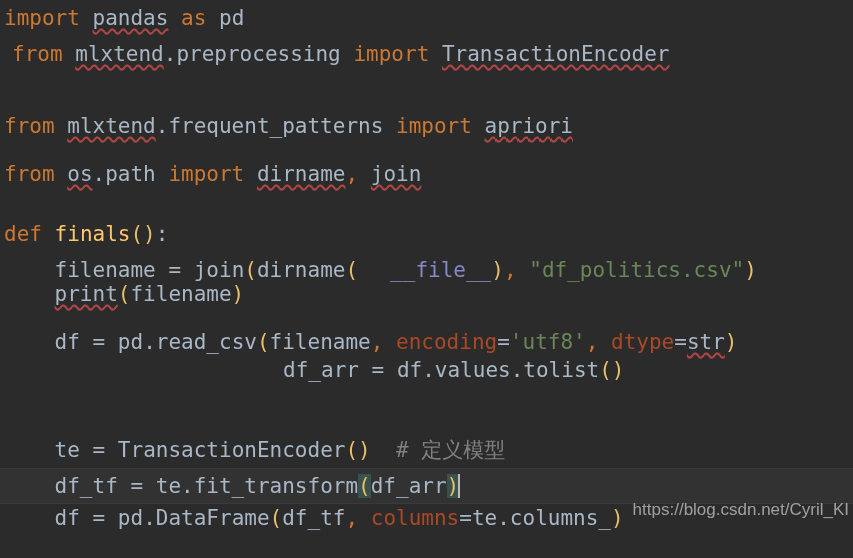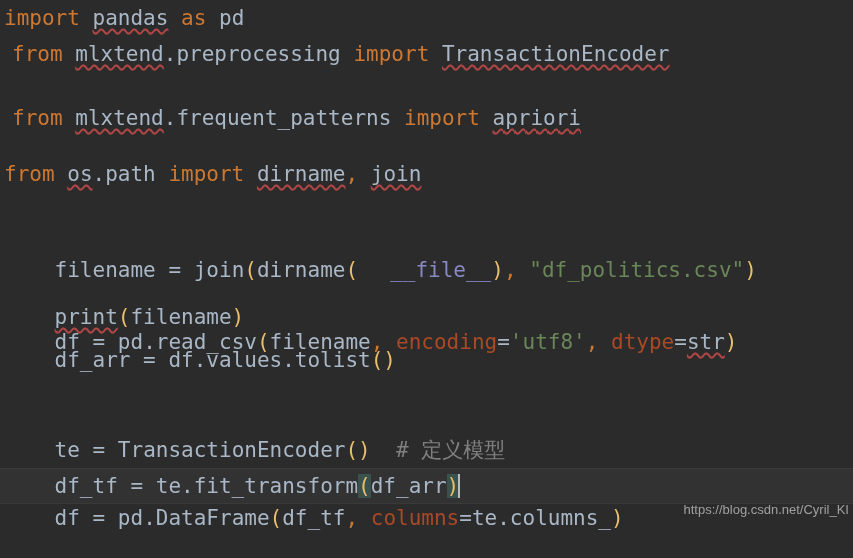--- a/index.html
+++ b/index.html
@@ -70,52 +70,53 @@
     height: 24px;
     vertical-align: -5px;
     margin-left: -1px;
   }
   .watermark {
     position: absolute;
     right: 4px;
     bottom: 2px;
     color: #a0a0a0;
     font-family: "Liberation Sans", sans-serif;
-    font-size: 13px;
+    font-size: 17px;
     letter-spacing: 0px;
     z-index: 5;
     white-space: pre;
   }
 </style>
 </head>
 <body>
 
 <div id="editor">
 
   <div class="line-highlight" style="top:468px;"></div>
 
   <div class="code-line" style="top:0px;"><span class="kw">import</span> <span class="ident sq">pandas</span> <span class="kw">as</span> <span class="ident">pd</span></div>
 
   <div class="code-line" style="top:36px;margin-left:8px;"><span class="kw">from</span> <span class="ident"><span class="sq">mlxtend</span>.preprocessing</span> <span class="kw">import</span> <span class="ident sq">TransactionEncoder</span></div>
 
 
-  <div class="code-line" style="top:100px;margin-left:8px;"><span class="kw">from</span> <span class="ident"><span class="sq">mlxtend</span>.frequent_patterns</span> <span class="kw">import</span> <span class="ident sq">apriori</span></div>
+  <div class="code-line" style="top:108px;"><span class="kw">from</span> <span class="ident"><span class="sq">mlxtend</span>.frequent_patterns</span> <span class="kw">import</span> <span class="ident sq">apriori</span></div>
 
   <div class="code-line" style="top:156px;"><span class="kw">from</span> <span class="ident"><span class="sq">os</span>.path</span> <span class="kw">import</span> <span class="ident sq">dirname</span><span class="comma">,</span> <span class="ident sq">join</span></div>
 
   <div class="code-line" style="top:180px;"> </div>
 
+  <div class="code-line" style="top:216px;"><span class="kw">def</span> <span class="fn">finals</span><span class="paren">()</span><span class="op">:</span></div>
 
   <div class="code-line" style="top:252px;">    <span class="ident">filename</span> <span class="op">=</span> <span class="ident">join</span><span class="paren">(</span><span class="ident">dirname</span><span class="paren">(</span><span class="builtin">__file__</span><span class="paren">)</span><span class="comma">,</span> <span class="str">"df_politics.csv"</span><span class="paren">)</span></div>
 
-  <div class="code-line" style="top:299px;">    <span class="ident sq">print</span><span class="paren">(</span><span class="ident">filename</span><span class="paren">)</span></div>
+  <div class="code-line" style="top:276px;">    <span class="ident sq">print</span><span class="paren">(</span><span class="ident">filename</span><span class="paren">)</span></div>
 
   <div class="code-line" style="top:324px;">    <span class="ident">df</span> <span class="op">=</span> <span class="ident">pd.read_csv</span><span class="paren">(</span><span class="ident">filename</span><span class="comma">,</span> <span class="kwarg">encoding</span><span class="op">=</span><span class="str">'utf8'</span><span class="comma">,</span> <span class="kwarg">dtype</span><span class="op">=</span><span class="ident sq">str</span><span class="paren">)</span></div>
 
-  <div class="code-line" style="top:342px;">    <span class="ident">df_arr</span> <span class="op">=</span> <span class="ident">df.values.tolist</span><span class="paren">()</span></div>
+  <div class="code-line" style="top:352px;text-align:center;">    <span class="ident">df_arr</span> <span class="op">=</span> <span class="ident">df.values.tolist</span><span class="paren">()</span></div>
 
   <div class="code-line" style="top:396px;"> </div>
 
   <div class="code-line" style="top:468px;">    <span class="ident">df_tf</span> <span class="op">=</span> <span class="ident">te.fit_transform</span><span class="brmatch">(</span><span class="ident">df_arr</span><span class="brmatch">)</span><span class="caret"></span></div>
 
   <div class="code-line" style="top:432px;">    <span class="ident">te</span> <span class="op">=</span> <span class="ident">TransactionEncoder</span><span class="paren">()</span>  <span class="comment"># 定义模型</span></div>
 
   <div class="code-line" style="top:500px;">    <span class="ident">df</span> <span class="op">=</span> <span class="ident">pd.DataFrame</span><span class="paren">(</span><span class="ident">df_tf</span><span class="comma">,</span> <span class="kwarg">columns</span><span class="op">=</span><span class="ident">te.columns_</span><span class="paren">)</span></div>
 
   <div class="watermark">https://blog.csdn.net/Cyril_KI</div>

